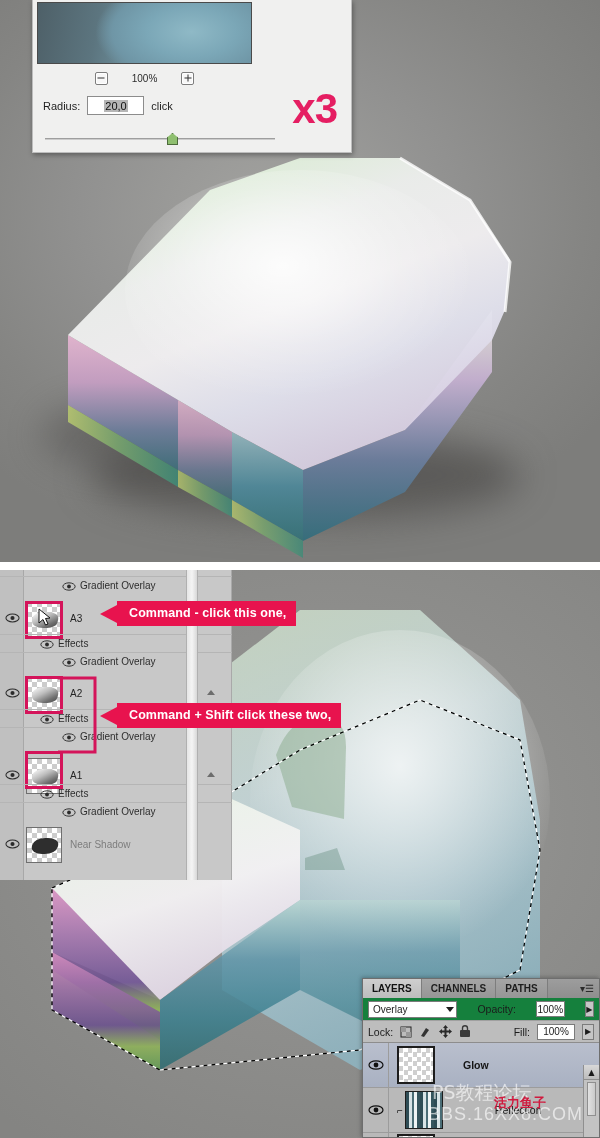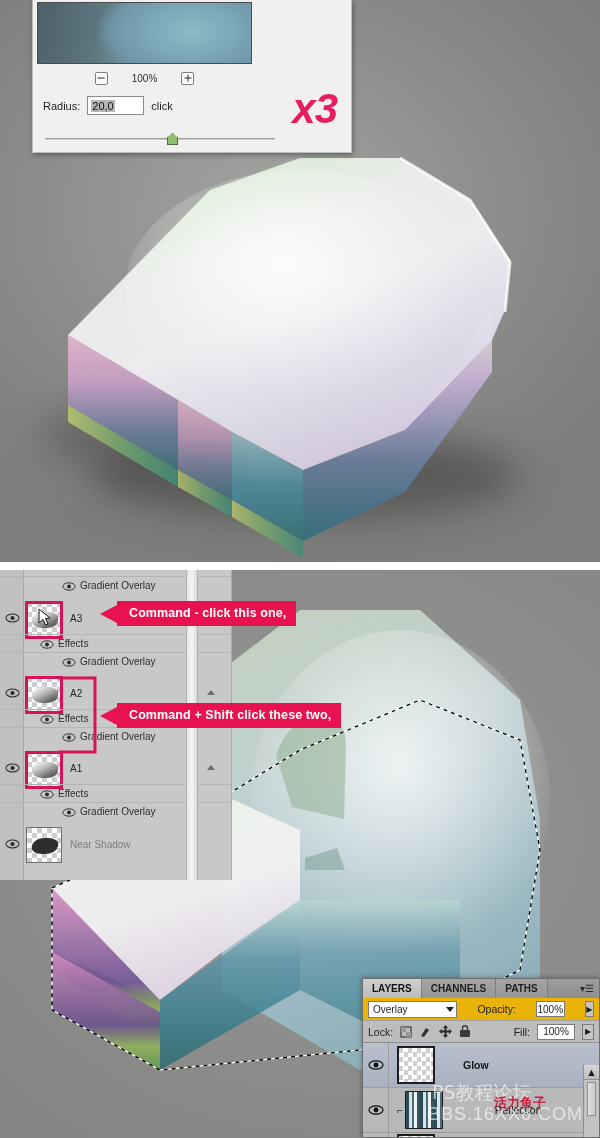--- a/index.html
+++ b/index.html
@@ -57,41 +57,41 @@
     background:#333; transform:translate(-50%,-50%);
   }
   #zoom-pct{ font-size:10px; color:#2c2c2c; }
 
   #radius-row{
     position:absolute; left:10px; top:96px; display:flex; align-items:center; gap:7px;
   }
   #radius-row .lbl{ font-size:11px; color:#1e1e1e; }
   #radius-field{
     width:57px; height:19px; border:1px solid #8c8c8c; background:#fff;
-    display:flex; align-items:center; padding:0 3px;
+    display:flex; align-items:center; padding:0 16px;
   }
   #radius-value{
     font-size:11px; color:#111; background:#b6b6b6; padding:0 1px;
   }
   #radius-slider{
     position:absolute; left:12px; top:133px; width:230px; height:12px;
   }
   #radius-slider .track{
     position:absolute; left:0; top:5px; width:100%; height:2px;
     background:linear-gradient(#b9b9b9,#dedede); border-top:1px solid #9e9e9e;
   }
   #radius-slider .knob{
     position:absolute; left:122px; top:0px; width:11px; height:12px;
     background:#8fbf70; border:1px solid #4d6b3c;
     clip-path:polygon(50% 0%, 100% 38%, 100% 100%, 0% 100%, 0% 38%);
   }
   #x3-label{
     position:absolute; right:14px; top:85px;
     font-size:42px; font-weight:bold; color:#e51e62;
-    font-family:"Liberation Sans", sans-serif; letter-spacing:-1px;font-style:italic;
+    font-family:"Liberation Sans", sans-serif; letter-spacing:-1px;
   }
 
   
   #divider{
     position:absolute; left:0; top:562px; width:600px; height:8px; background:#fff;
   }
 
   
   #bottom-canvas{
     position:absolute; left:0; top:570px; width:600px; height:568px;
@@ -168,21 +168,21 @@
   }
   .lp-tab{
     display:flex; align-items:center; padding:0 9px; font-size:10px; font-weight:bold;
     color:#1d1d1d; border-right:1px solid #7d7d7d;
     background:linear-gradient(#a5a5a5,#969696);
   }
   .lp-tab.active{ background:linear-gradient(#cfcfcf,#bdbdbd); color:#111; }
   #lp-menu{ position:absolute; right:5px; top:4px; font-size:10px; color:#2a2a2a;}
   #lp-blend{
     height:23px; display:flex; align-items:center; gap:20px; padding:0 5px;
-    background:#eab308; border-bottom:1px solid #a0a0a0;
+    background:#15803d; border-bottom:1px solid #a0a0a0;
   }
   #blend-select{
     width:118px; height:17px; background:#fff; border:1px solid #7b7b7b;
     display:flex; align-items:center; justify-content:space-between; padding:0 2px 0 4px;
     font-size:10px;
   }
   .chev{ width:0;height:0;border-left:4px solid transparent;border-right:4px solid transparent;
      border-top:5px solid #1d1d1d;}
   .numfield{
     width:38px; height:16px; background:#fff; border:1px solid #7b7b7b;
@@ -445,21 +445,21 @@
         <span class="txt" style="left:58px;">Effects</span>
       </div>
       <div class="subrow" style="top:157px;">
         <svg class="eye" style="left:62px;" viewBox="0 0 16 12">
           <ellipse cx="8" cy="6" rx="7" ry="4.2" fill="none" stroke="#2b2b2b" stroke-width="1.1"></ellipse>
           <circle cx="8" cy="6" r="2.2" fill="#2b2b2b"></circle>
         </svg>
         <span class="txt" style="left:80px;">Gradient Overlay</span>
       </div>
 
-      <div class="lrow" style="top:176px;text-align:right;">
+      <div class="lrow" style="top:183px;text-align:right;">
         <svg class="eye" viewBox="0 0 16 12">
           <ellipse cx="8" cy="6" rx="7" ry="4.2" fill="none" stroke="#2b2b2b" stroke-width="1.1"></ellipse>
           <circle cx="8" cy="6" r="2.2" fill="#2b2b2b"></circle>
         </svg>
         <div class="thumb">
           <div class="blob"></div>
         </div>
         <span class="name">A1</span>
         <span class="fx">fx</span>
         <span class="caret"></span>

